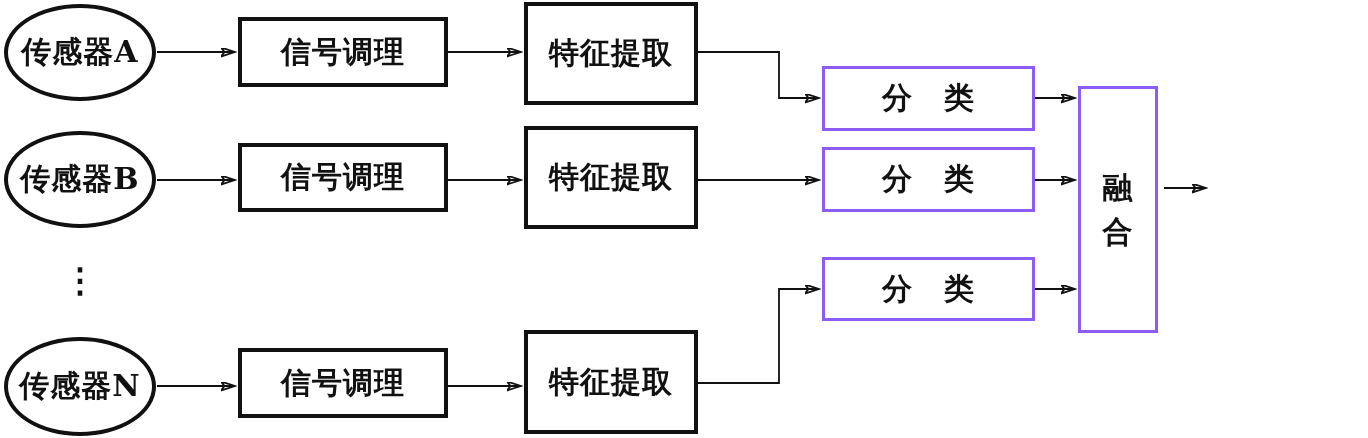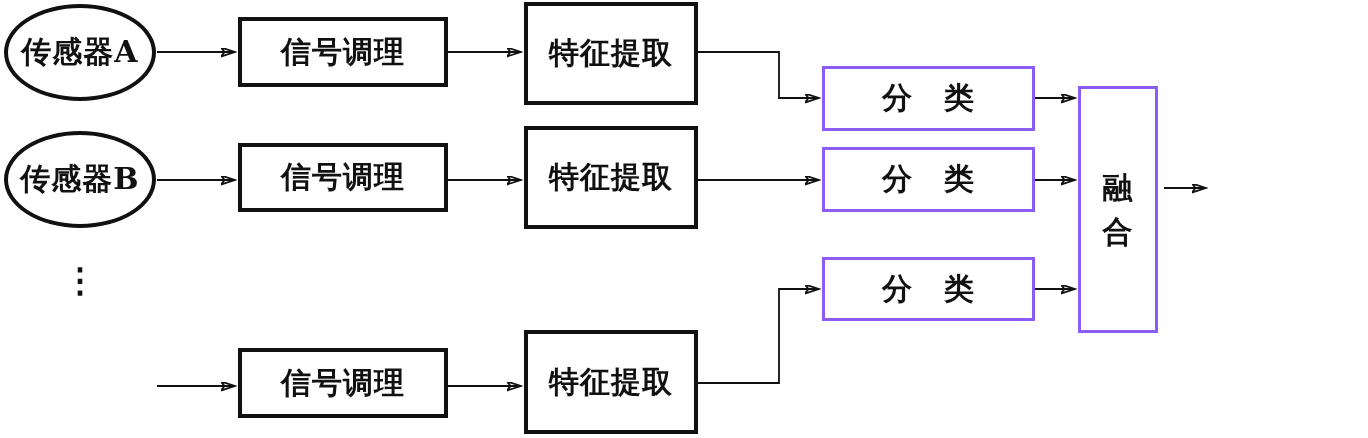--- a/index.html
+++ b/index.html
@@ -124,20 +124,23 @@
     <path marker-end="url(#arrow)" d="M1164,188 H1205"></path>
   </svg>
 
   <div class="shape ellipse sensor-b">
     <span>传感器B</span>
   </div>
   <div class="shape ellipse sensor-a">
     <span>传感器A</span>
   </div>
   <div class="vdots">⋮</div>
+  <div class="shape ellipse sensor-n">
+    <span>传感器N</span>
+  </div>
 
   <div class="shape rect sig-1">
     <span>信号调理</span>
   </div>
   <div class="shape rect sig-2">
     <span>信号调理</span>
   </div>
   <div class="shape rect sig-3">
     <span>信号调理</span>
   </div>

